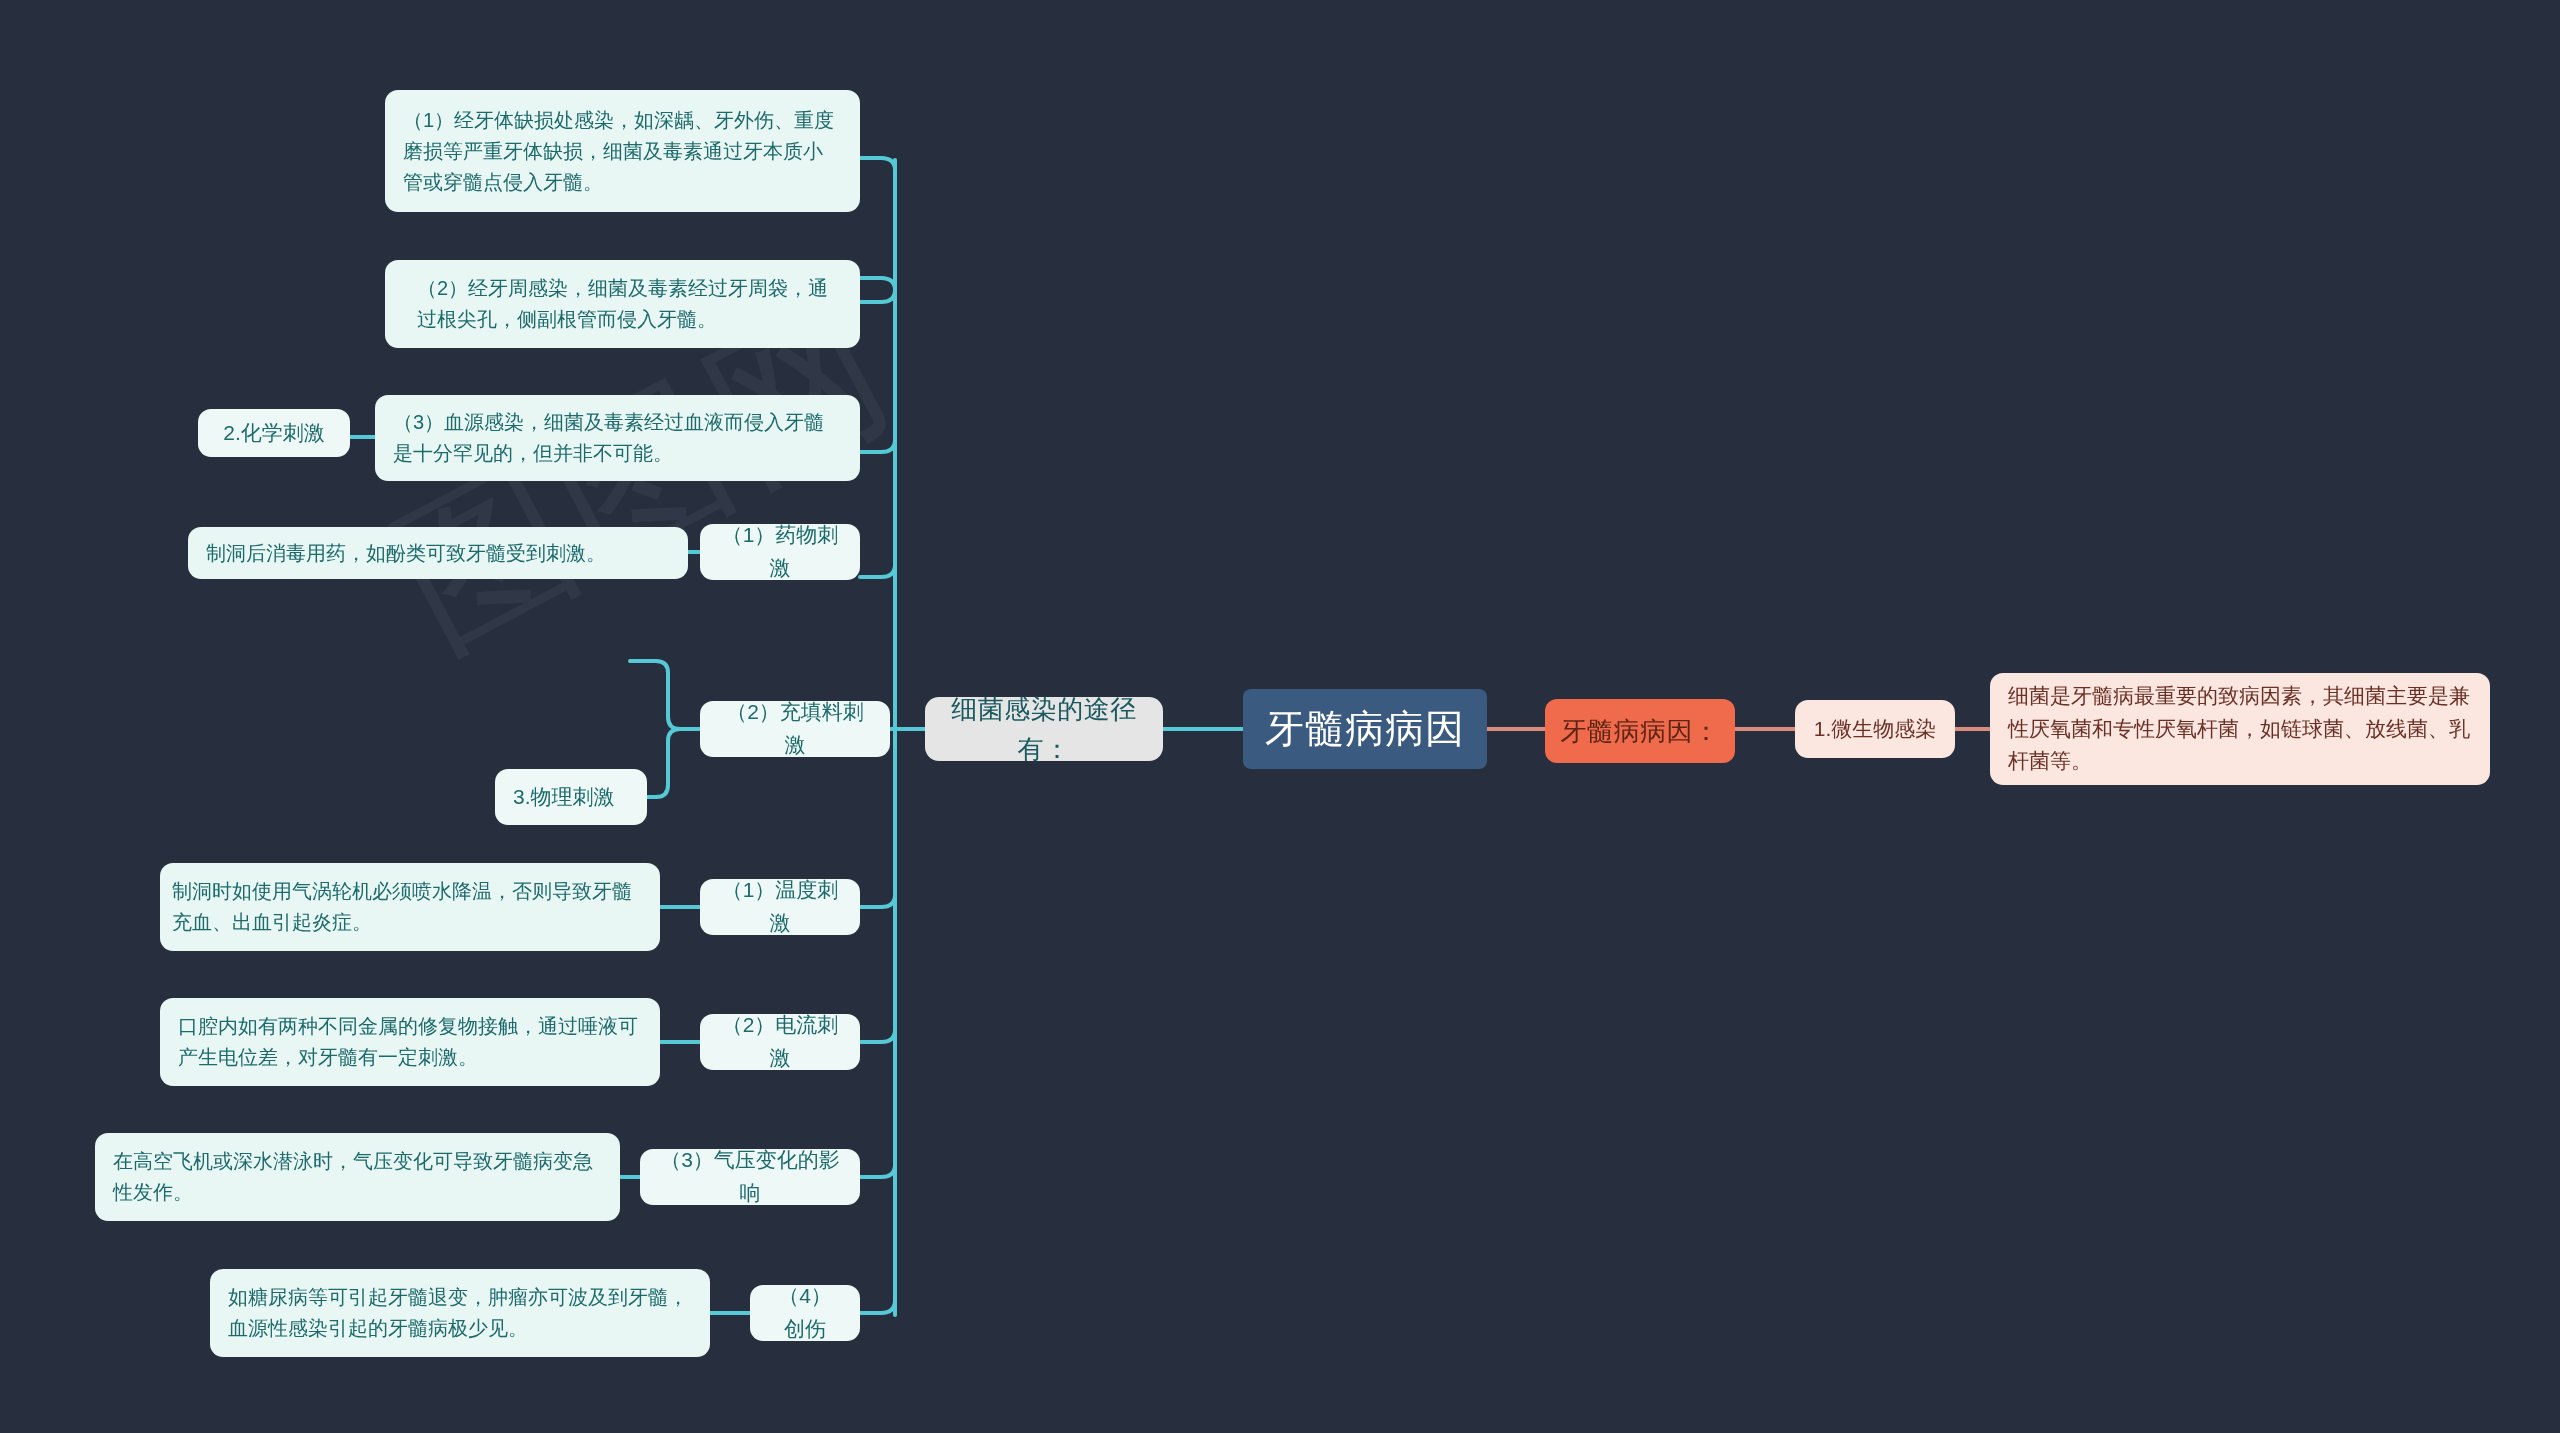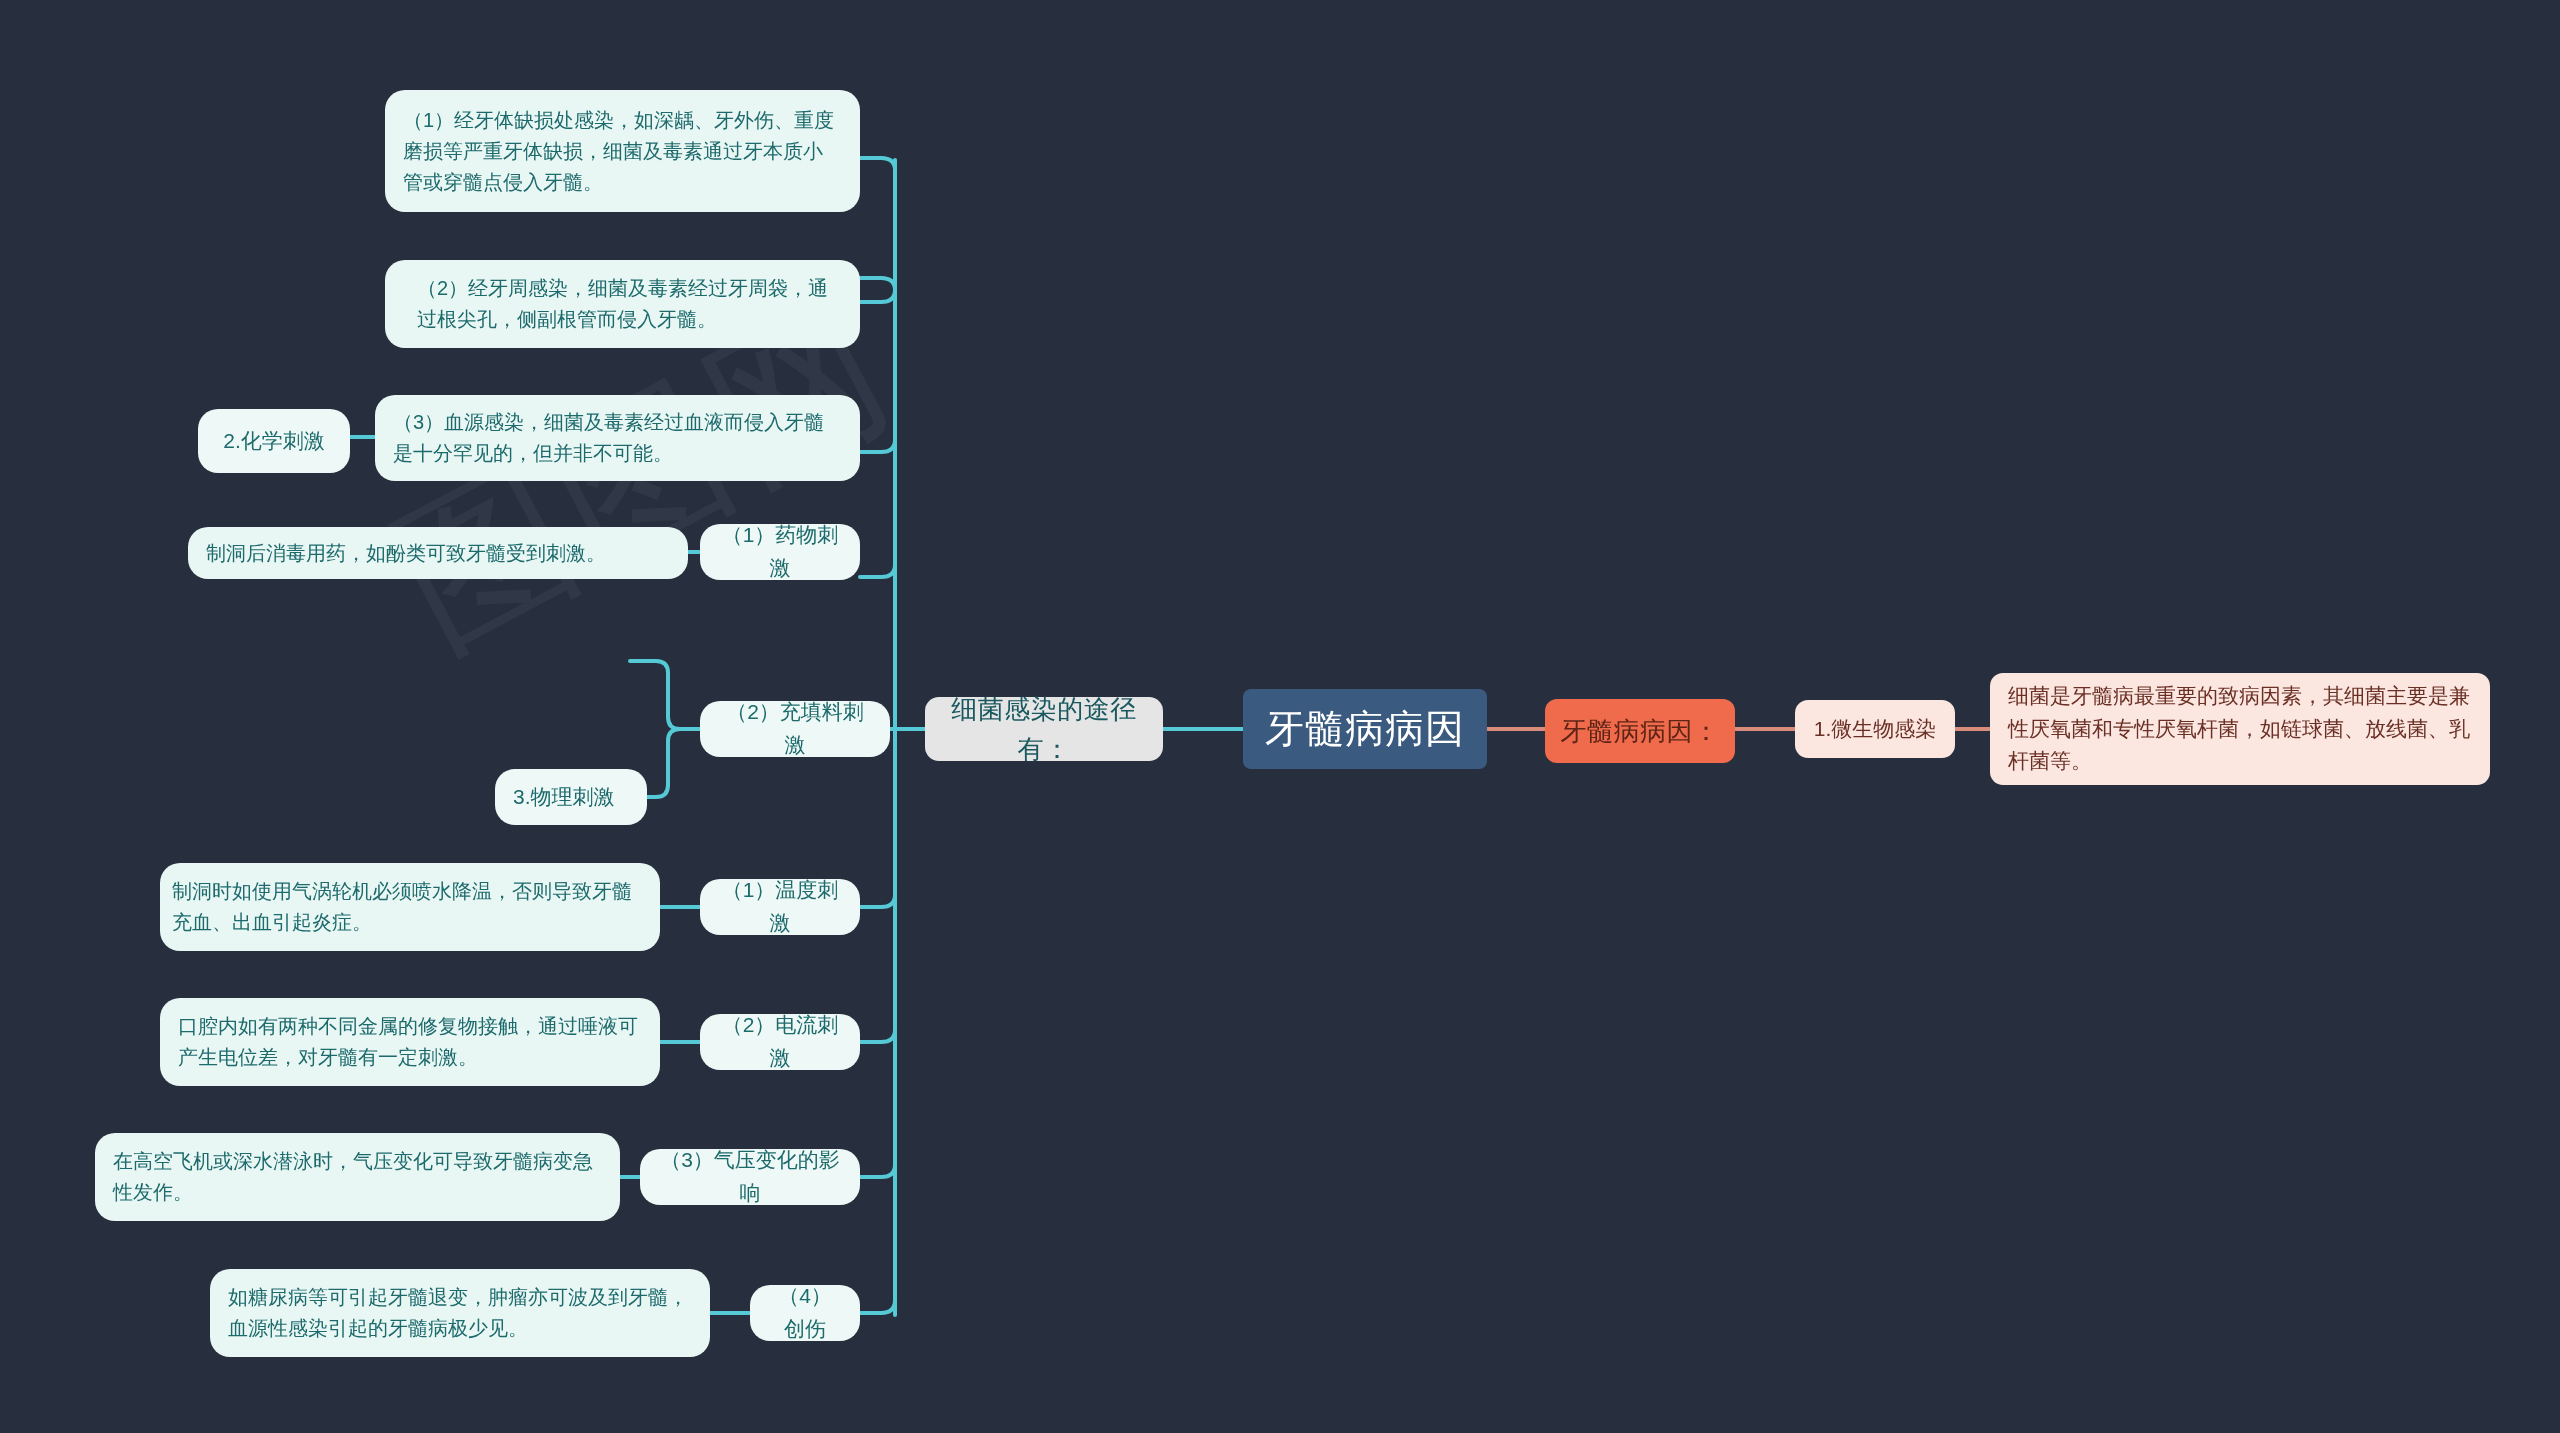--- a/index.html
+++ b/index.html
@@ -77,21 +77,21 @@
     padding:12px 18px;
     border-radius:13px;
   }
   .n-pink.center{justify-content:center;}
   
   .n-mint{
     background:#e9f7f4;
     color:#1d6a6c;
     font-size:20px;
     padding:12px 18px;
-    border-radius:20px;
+    border-radius:13px;
   }
   .n-mint.label{
     background:#eef8f6;
     font-size:21px;
     justify-content:center;
     color:#1c6a6b;
   }
   .txt{display:block;width:100%;}
 </style>
 </head>
@@ -172,21 +172,21 @@
   </div>
 
   <div class="node n-mint" style="left:385px;top:260px;width:475px;height:88px;padding-left:32px;">
     <span class="txt">（2）经牙周感染，细菌及毒素经过牙周袋，通过根尖孔，侧副根管而侵入牙髓。</span>
   </div>
 
   <div class="node n-mint" style="left:375px;top:395px;width:485px;height:86px;">
     <span class="txt">（3）血源感染，细菌及毒素经过血液而侵入牙髓是十分罕见的，但并非不可能。</span>
   </div>
 
-  <div class="node n-mint label" style="left:198px;top:409px;width:152px;height:64px;justify-content:center;">
+  <div class="node n-mint label" style="left:198px;top:409px;width:152px;height:48px;justify-content:center;">
     <span class="txt" style="text-align:center">2.化学刺激</span>
   </div>
 
   <div class="node n-mint label" style="left:700px;top:524px;width:160px;height:56px;">
     <span class="txt" style="text-align:center">（1）药物刺激</span>
   </div>
   <div class="node n-mint" style="left:160px;top:527px;width:500px;height:52px;margin-left:28px;">
     <span class="txt">制洞后消毒用药，如酚类可致牙髓受到刺激。</span>
   </div>
 

